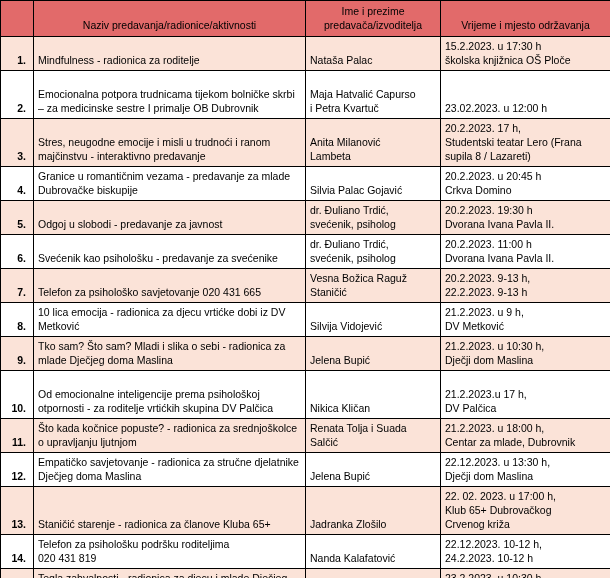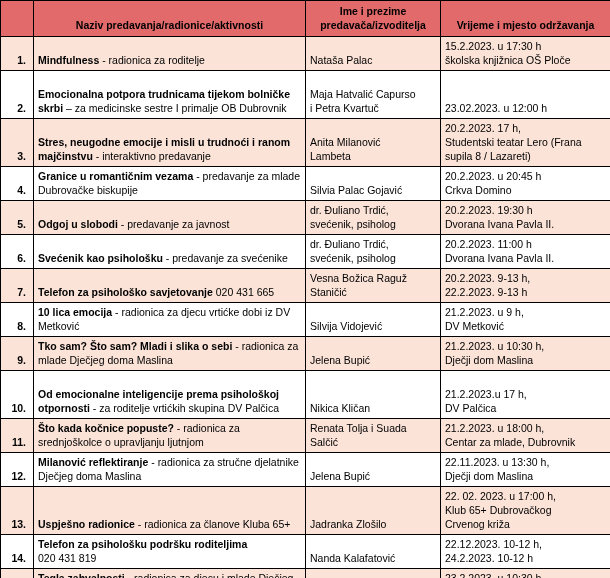--- a/index.html
+++ b/index.html
@@ -24,34 +24,34 @@
     font-size: 10.5px;
     line-height: 14px;
     padding: 2px 4px 3px 4px;
     white-space: pre-line;
     overflow: hidden;
     color: #000000;
   }
   thead tr { height: 36px; }
   thead th {
     background: #e26a6a;
-    font-weight: bold;
+    font-weight: normal;
     text-align: center;
     vertical-align: bottom;
     padding-bottom: 4px;
   }
   tbody tr { height: 32px; background: #ffffff; }
   tbody tr.h3 { height: 48px; }
   tbody tr.alt { background: #fbe3d8; }
   td.num {
     font-weight: bold;
     text-align: right;
     padding-right: 7px;
   }
-  span.b { font-weight: bold; }
+  span.b { font-weight: normal; }
 </style>
 </head>
 <body>
 
 <table class="schedule">
   <colgroup>
     <col class="c-no">
       <col class="c-name">
       <col class="c-pres">
       <col class="c-time">
@@ -156,29 +156,29 @@
       <td class="num">11.</td>
       <td class="name"><span class="b">Što kada kočnice popuste?</span><span> - radionica za srednjoškolce o upravljanju ljutnjom</span></td>
       <td>Renata Tolja i Suada
 Salčić</td>
       <td>21.2.2023. u 18:00 h,
 Centar za mlade, Dubrovnik</td>
     </tr>
 
     <tr>
       <td class="num">12.</td>
-      <td class="name"><span class="b">Milanović reflektiranje</span><span> - radionica za stručne djelatnike Dječjeg doma Maslina</span></td>
+      <td class="name"><span class="b">Empatičko savjetovanje</span><span> - radionica za stručne djelatnike Dječjeg doma Maslina</span></td>
       <td>Jelena Bupić</td>
-      <td>22.11.2023. u 13:30 h,
+      <td>22.12.2023. u 13:30 h,
 Dječji dom Maslina</td>
     </tr>
 
     <tr class="alt h3">
       <td class="num">13.</td>
-      <td class="name"><span class="b">Uspješno radionice</span><span> - radionica za članove Kluba 65+</span></td>
+      <td class="name"><span class="b">Staničić starenje</span><span> - radionica za članove Kluba 65+</span></td>
       <td>Jadranka Zlošilo</td>
       <td>22. 02. 2023. u 17:00 h,
 Klub 65+ Dubrovačkog
 Crvenog križa</td>
     </tr>
 
     <tr>
       <td class="num">14.</td>
       <td class="name"><span class="b">Telefon za psihološku podršku roditeljima</span><span>
 020 431 819</span></td>

